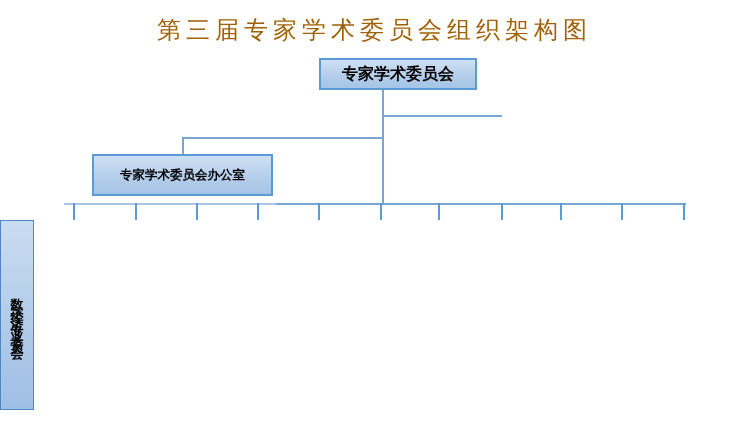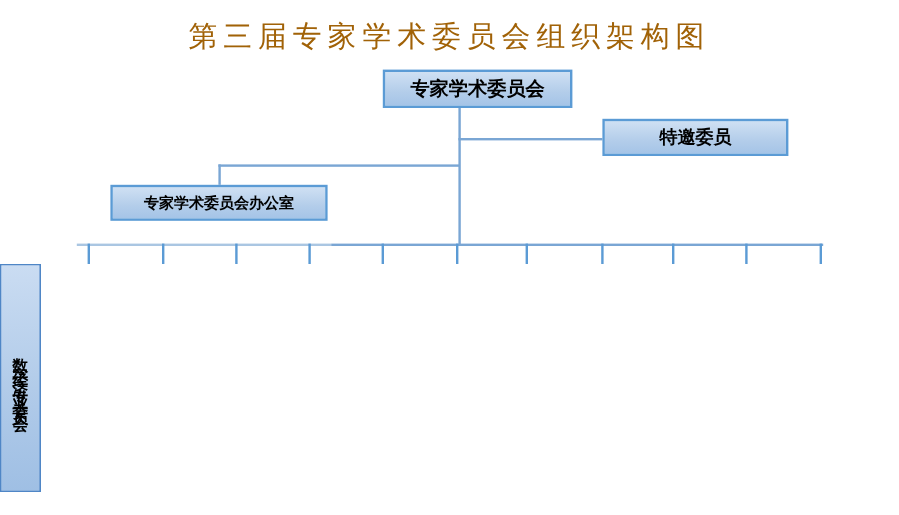--- a/index.html
+++ b/index.html
@@ -16,21 +16,21 @@
   
   .node{
     position:absolute;box-sizing:border-box;
     border:2px solid #5b9bd5;
     background:linear-gradient(180deg,#cfe0f3 0%,#b3cdea 60%,#a5c4e7 100%);
     display:flex;align-items:center;justify-content:center;
     font-weight:bold;text-align:center;
   }
   .node.root-box   {left:305px;top:58px;width:158px;height:32px;font-size:16px;margin-left:14px;}
   .node.special-box{left:502px;top:99px;width:155px;height:31px;font-size:15px;}
-  .node.office-box {left:92px;top:154px;width:181px;height:30px;font-size:12.5px;
+  .node.office-box {left:92px;top:154px;width:181px;height:42px;font-size:12.5px;
                     flex-direction:column;line-height:1.35;}
   .vbox{
     position:absolute;top:220px;width:34px;height:190px;box-sizing:border-box;
     border:1.5px solid #4f86c6;
     background:linear-gradient(180deg,#cadcf2 0%,#b1cbe9 55%,#9fbfe4 100%);
     display:flex;align-items:center;justify-content:center;
     font-weight:bold;font-size:13px;
   }
   .vtext{writing-mode:vertical-rl;text-orientation:upright;line-height:1;white-space:nowrap;}
   
@@ -68,23 +68,20 @@
   <div class="drop" style="left:438px;"></div>
   <div class="drop" style="left:501px;"></div>
   <div class="drop" style="left:560px;"></div>
   <div class="drop" style="left:621px;"></div>
   <div class="drop" style="left:683px;"></div>
 
   <div class="node root-box">
     <span>专家学术委员会</span>
   </div>
 
-  <div class="node special-box">
-    <span>特邀委员</span>
-  </div>
 
   <div class="node office-box">
     <span>专家学术委员会办公室</span>
   </div>
 
   <div class="vbox">
       <span class="vtext" style="letter-spacing: 6.11111px;">农业农村专业委员会</span>
     </div>
   <div class="vbox">
       <span class="vtext" style="letter-spacing: 6.11111px;">基础设施专业委员会</span>

